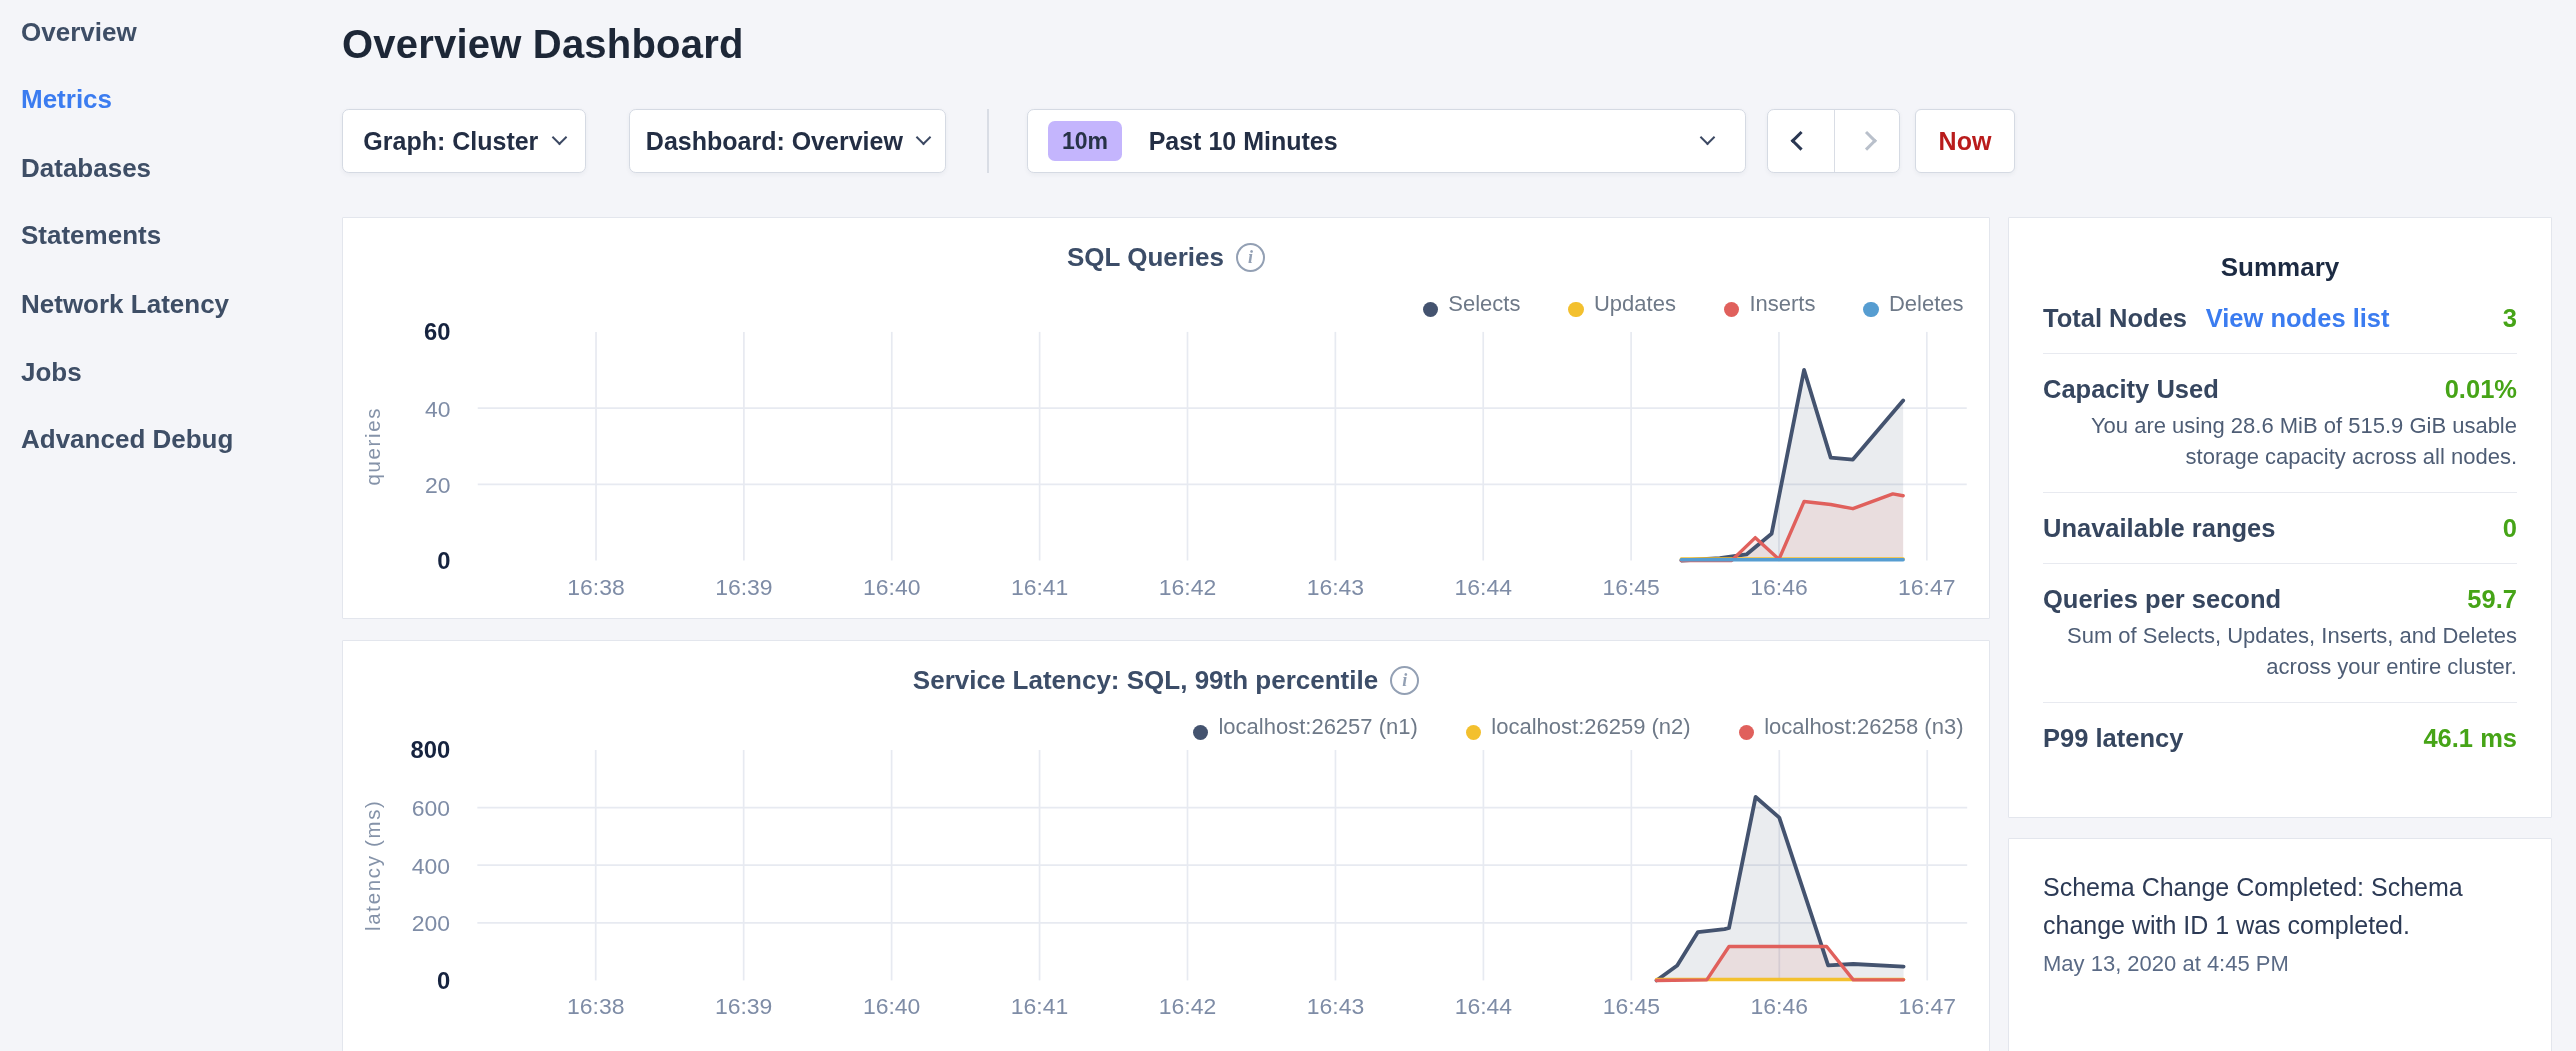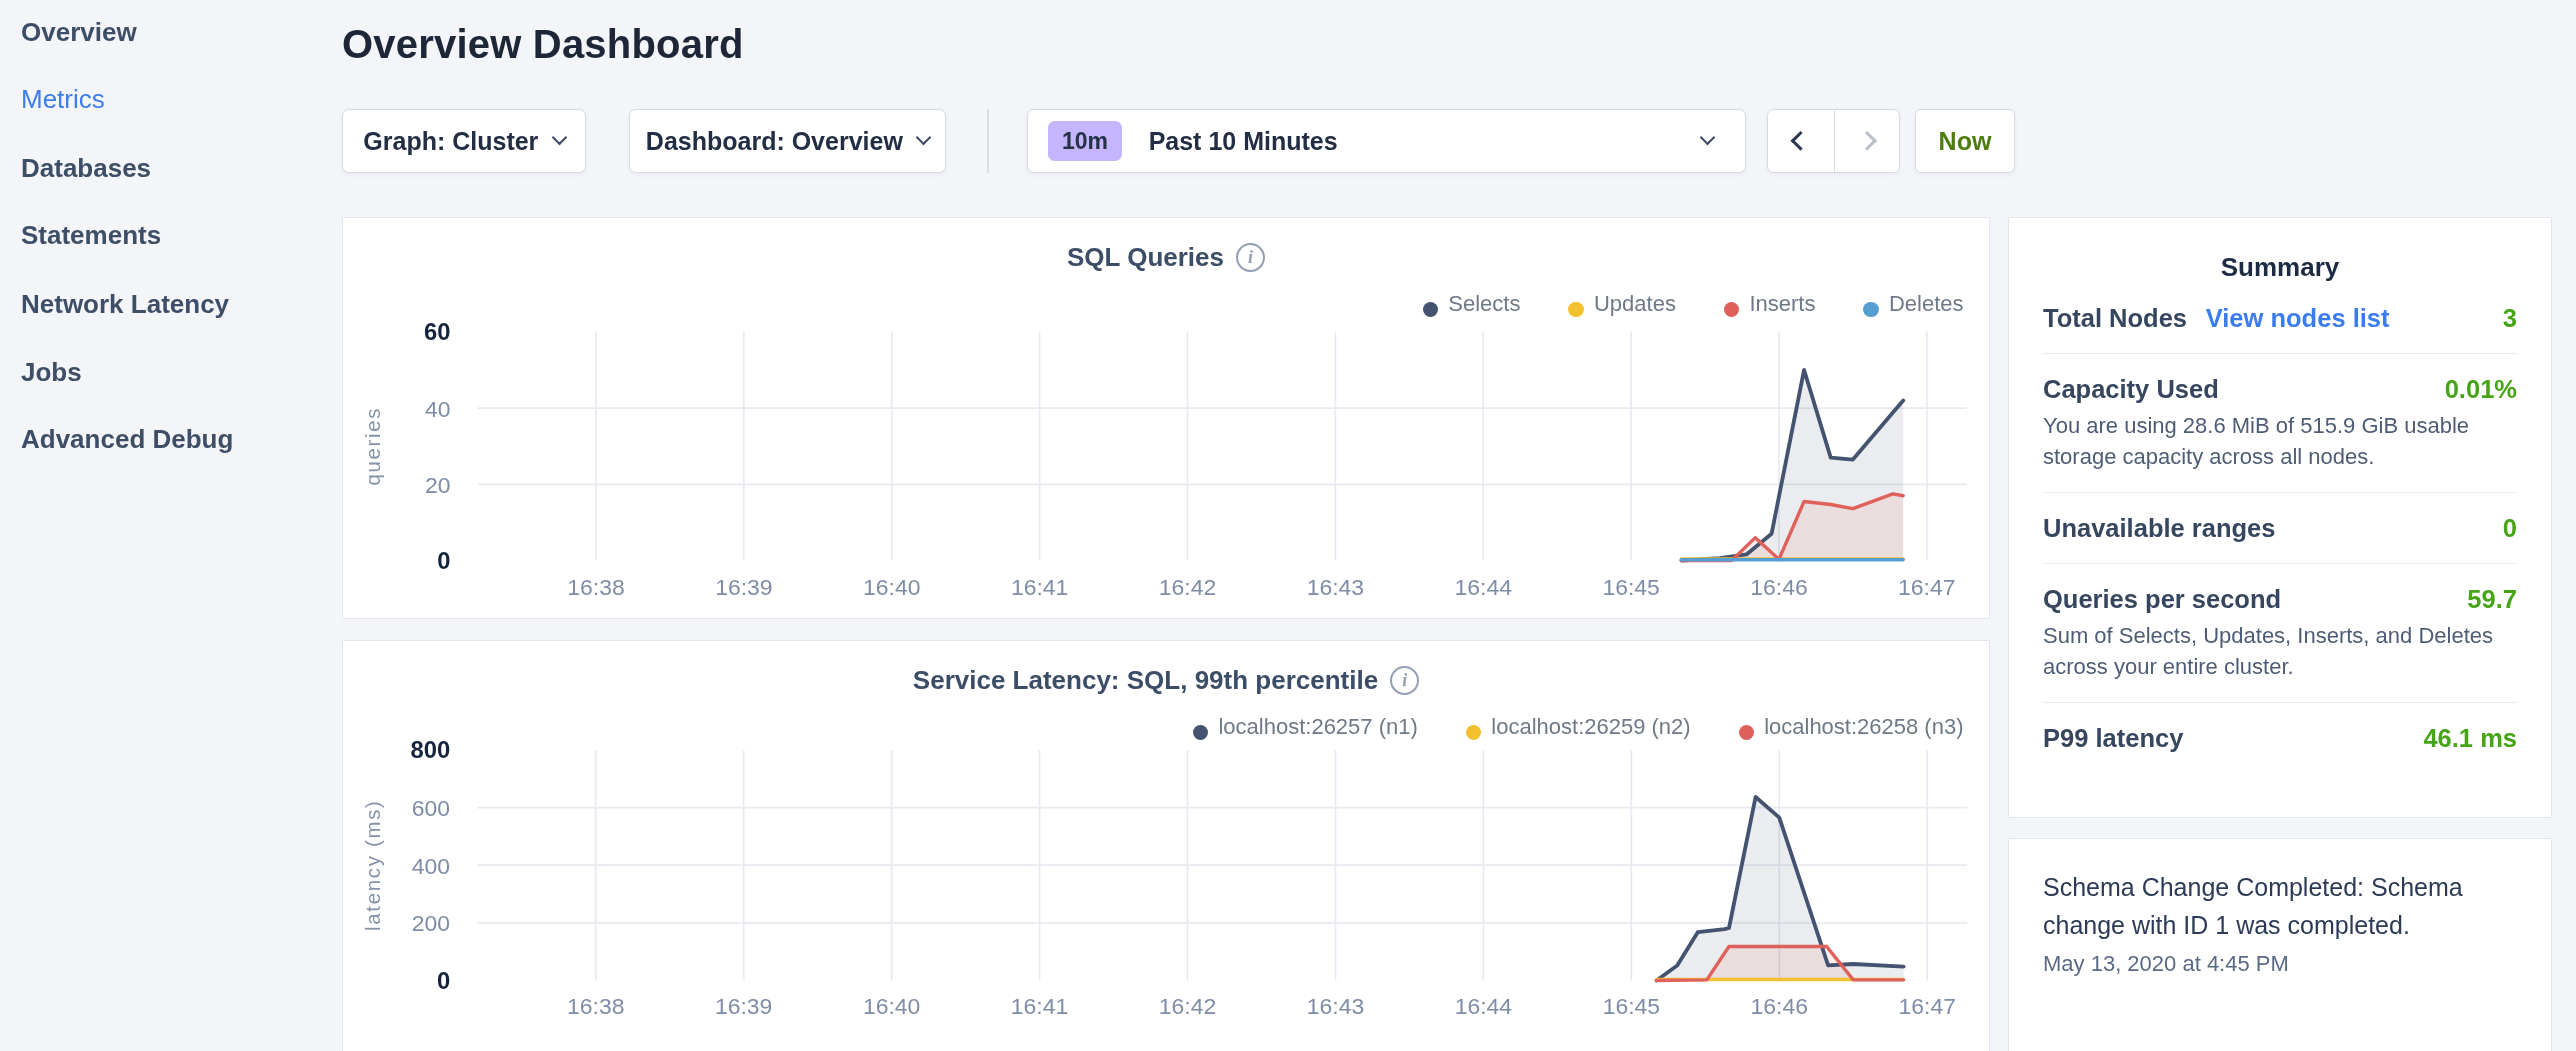--- a/index.html
+++ b/index.html
@@ -10,21 +10,21 @@
     color:#394a63;
     position:relative;
   }
   
   .sidebar { position:absolute; left:0; top:0; width:340px; height:1051px; }
   .side-item {
     display:block; position:absolute; left:21px; height:37px;
     font-size:26px; font-weight:600; color:#3e4e66; text-decoration:none; cursor:pointer;
     white-space:nowrap;
   }
-  .side-item.active { color:#3b7cf0; font-weight:400; }
+  .side-item.active { color:#3b7cf0; font-weight:700; }
   
   .page-title {
     position:absolute; left:342px; top:22px;
     font-size:40px; font-weight:600; color:#1d2737; letter-spacing:0.2px;
   }
   .controls { position:absolute; left:342px; top:109px; height:64px; width:1871px; }
   .ctl-box {
     position:absolute; top:0; height:64px; background:#fff;
     border:1.7px solid #d5dae3; border-radius:6.8px;
     display:flex; align-items:center; justify-content:center;
@@ -40,21 +40,21 @@
   .time-badge {
     background:#c4b5fd; border-radius:6.8px; padding:6.8px 13.6px;
     font-size:23px; font-weight:700; color:#273247; margin-right:27px;
   }
   .arrow-group { overflow:hidden; padding:0; }
   .arrow-cell { width:65px; height:100%; display:flex; align-items:center; justify-content:center; cursor:pointer; }
   .arrow-cell + .arrow-cell { border-left:1.7px solid #d9dde5; }
   .arr { display:inline-block; width:13.6px; height:13.6px; border-right:3.4px solid #2a3752; border-bottom:3.4px solid #2a3752; }
   .arr.left  { transform:rotate(135deg); }
   .arr.right { transform:rotate(-45deg); border-color:#b9c0cb; }
-  .now-btn { font-weight:700; color:#4d7c0f; cursor:default;border-radius:6px; }
+  .now-btn { font-weight:700; color:#b91c1c; cursor:default;border-radius:6px; }
   
   .card {
     position:absolute; background:#fff; border:1.7px solid #e3e6ed; border-radius:1px;
   }
   #chart-card-0 { left:342px; top:217px; width:1648px; height:402px; }
   #chart-card-1 { left:342px; top:640px; width:1648px; height:442px; }
   .chart-title-row {
     position:absolute; top:24px; left:0; width:100%; text-align:center;
     font-size:26px; font-weight:700; color:#3c4d68;
   }
@@ -76,21 +76,21 @@
   .ytick.bold { font-size:28px; font-weight:700; fill:#16233f; }
   .axis-label { font-size:24px; fill:#8593a9; letter-spacing:2px; }
   
   #summary-card { left:2008px; top:217px; width:544px; height:601px; padding:0 34px; }
   .panel-title { text-align:center; font-size:26px; font-weight:700; color:#1c2a42; padding-top:34px; }
   #summary-rows { margin-top:17px; }
   .sumrow { display:flex; align-items:baseline; margin-top:21px; font-size:25.5px; }
   .sum-label { font-weight:700; color:#36465f; white-space:nowrap; }
   .sum-link { color:#3b7cf0; font-weight:600; margin-left:18.7px; cursor:pointer; text-decoration:none; white-space:nowrap; }
   .sum-value { margin-left:auto; font-weight:700; color:#46a417; white-space:nowrap; }
-  .sumdesc { margin-top:6.8px; font-size:22px; color:#4e5d75; line-height:31px; }
+  .sumdesc { margin-top:6.8px; font-size:22px; color:#4e5d75; line-height:31px;text-align:right; }
   .sum-divider { border:none; border-top:1.7px solid #e8eaf0; margin-top:19.6px; }
   #events-card { left:2008px; top:838px; width:544px; height:255px; padding:0 34px; }
   .event-msg { margin-top:29px; font-size:25px; color:#2c3a55; line-height:38px; }
   .event-time { margin-top:6.8px; font-size:22px; color:#5a6a85; }
 </style>
 </head>
 <body>
 
 <nav class="sidebar">
   <div id="sidebar-items">

